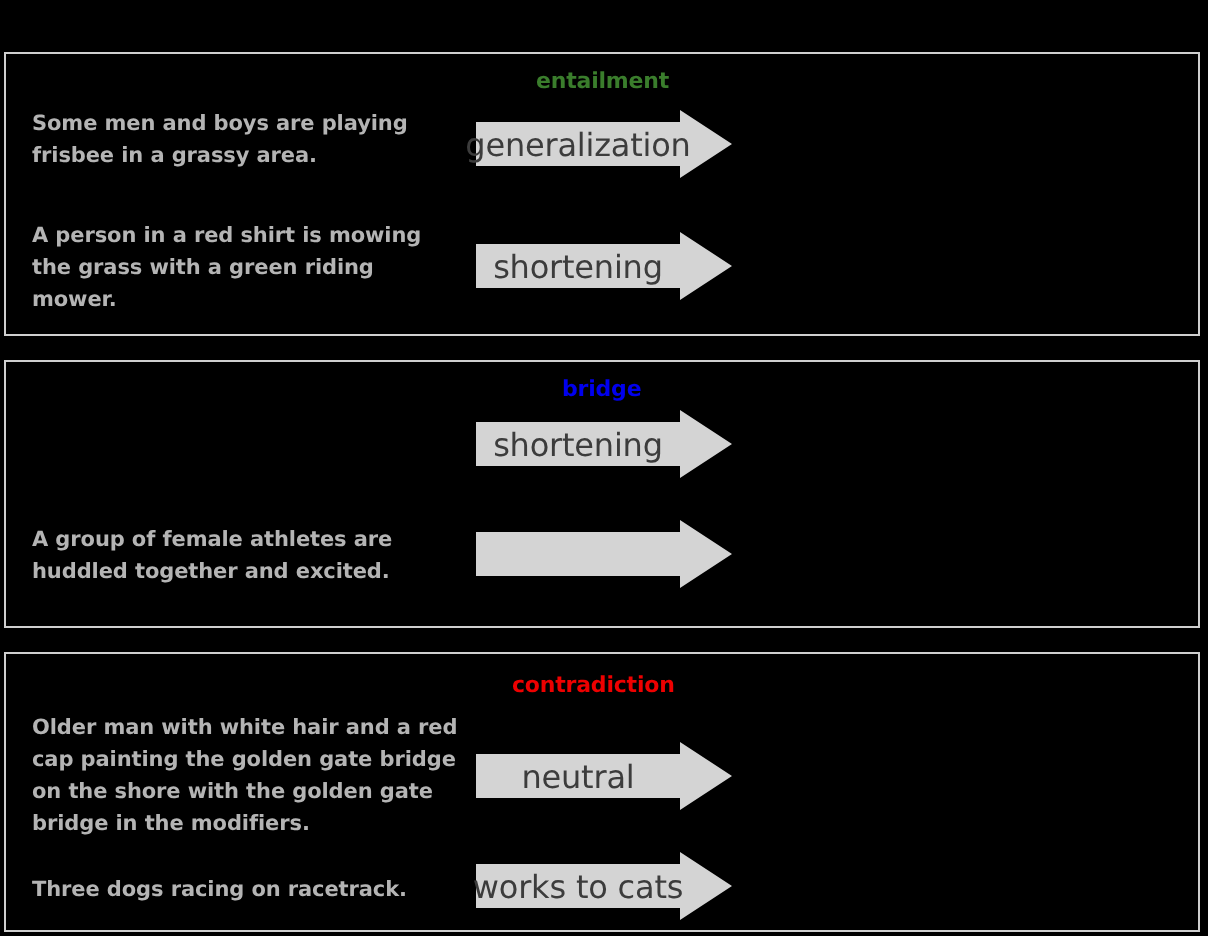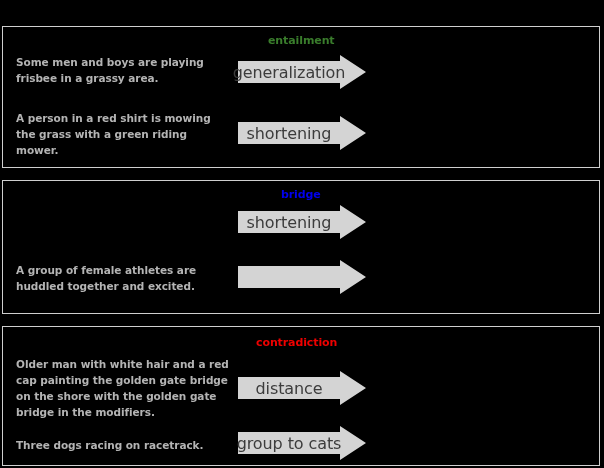--- a/index.html
+++ b/index.html
@@ -151,27 +151,27 @@
   <div class="class-label lbl-contradiction">contradiction</div>
 
   <div class="premise" style="top:356px;">Older man with white hair and a red cap painting the golden gate bridge on the shore with the golden gate bridge in the modifiers.</div>
 
   <div class="arrow-wrap" style="left:238px; top:371px;">
     <div class="arrow-shape">
       <svg width="128" height="34" viewBox="0 0 128 34">
         <polygon points="0,6 102,6 102,0 128,17 102,34 102,28 0,28" fill="#d4d4d4"></polygon>
       </svg>
     </div>
-    <div class="arrow-label">distance</div>
+    <div class="arrow-label">neutral</div>
   </div>
 
   <div class="premise" style="top:437px;">Three dogs racing on racetrack.</div>
 
   <div class="arrow-wrap" style="left:238px; top:426px;">
     <div class="arrow-shape">
       <svg width="128" height="34" viewBox="0 0 128 34">
         <polygon points="0,6 102,6 102,0 128,17 102,34 102,28 0,28" fill="#d4d4d4"></polygon>
       </svg>
     </div>
-    <div class="arrow-label">group to cats</div>
+    <div class="arrow-label">works to cats</div>
   </div>
 
 </div>
 
 </body></html>

